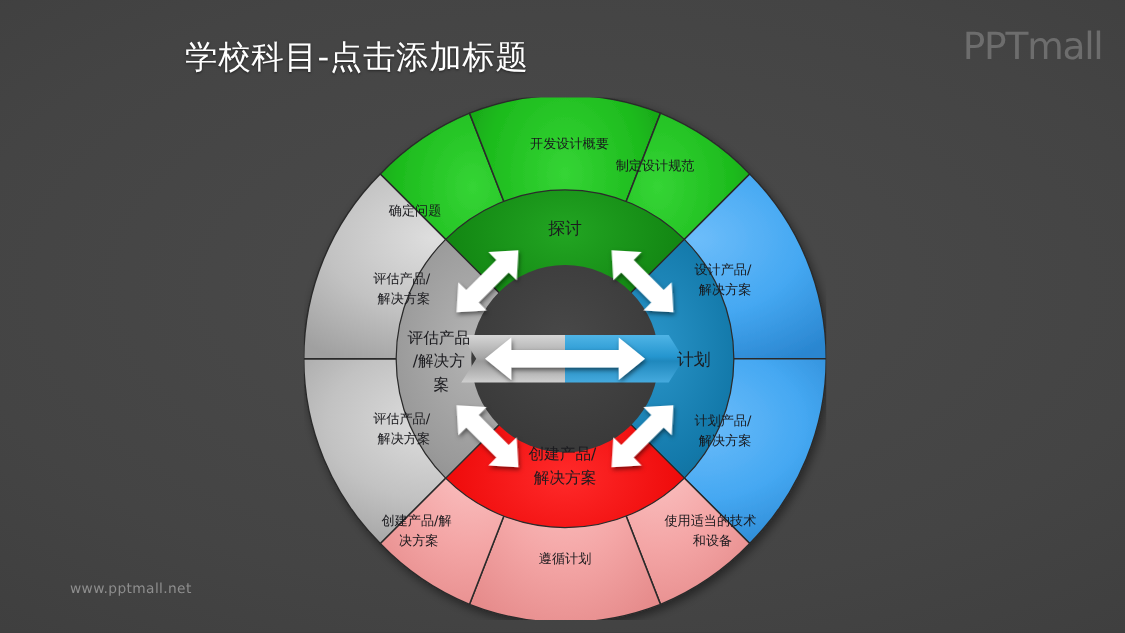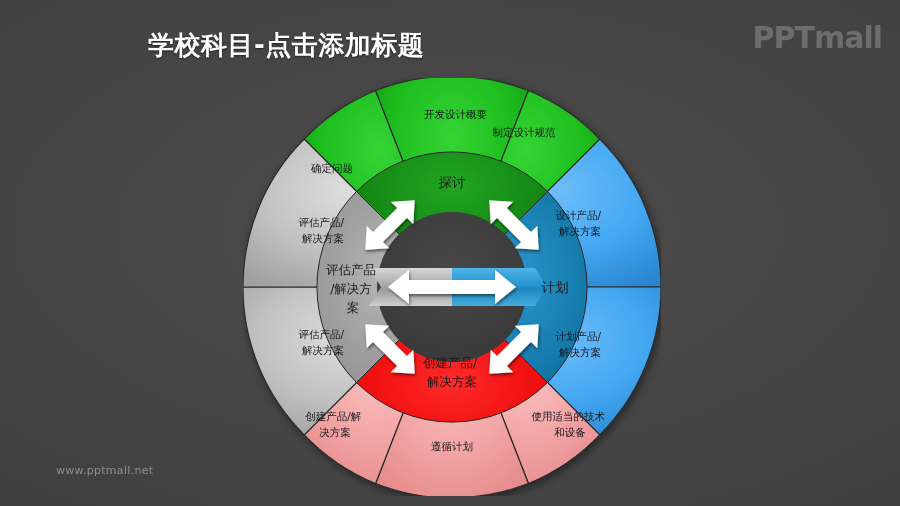--- a/index.html
+++ b/index.html
@@ -17,32 +17,32 @@
   #slide {
     position: absolute;
     inset: 0;
     background: radial-gradient(ellipse 120% 110% at 50% 45%, #4b4b4b 0%, #444444 45%, #3a3a3a 85%, #333333 100%);
   }
   #title {
     position: absolute;
     left: 148px;
     top: 28px;
     font-size: 26px;
-    font-weight: bold;
+    font-weight: normal;
     color: #ffffff;
     letter-spacing: 0.5px;
     white-space: nowrap;
     text-shadow: 0 1px 2px rgba(0,0,0,0.55);
   }
   #logo {
     position: absolute;
     right: 18px;
     top: 20px;
     font-size: 30px;
-    font-weight: bold;
+    font-weight: normal;
     color: #6d6d6d;
     letter-spacing: -1px;
     font-family: "DejaVu Sans", "Liberation Sans", sans-serif;
     user-select: none;
   }
   #footer {
     position: absolute;
     left: 56px;
     bottom: 29px;
     font-size: 11px;

